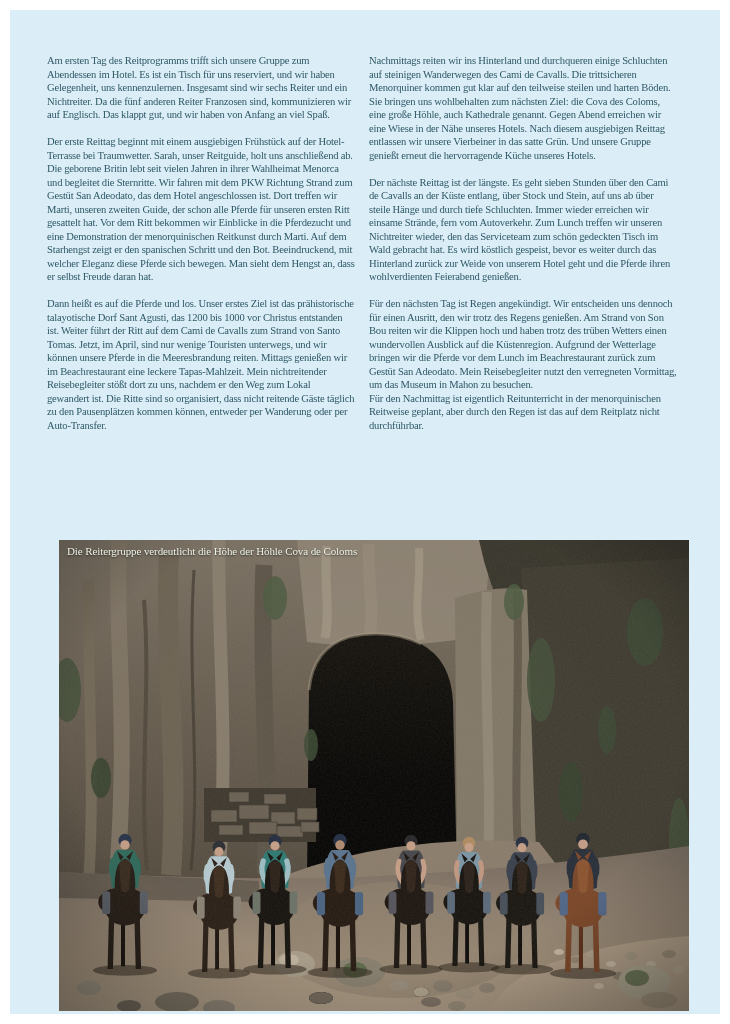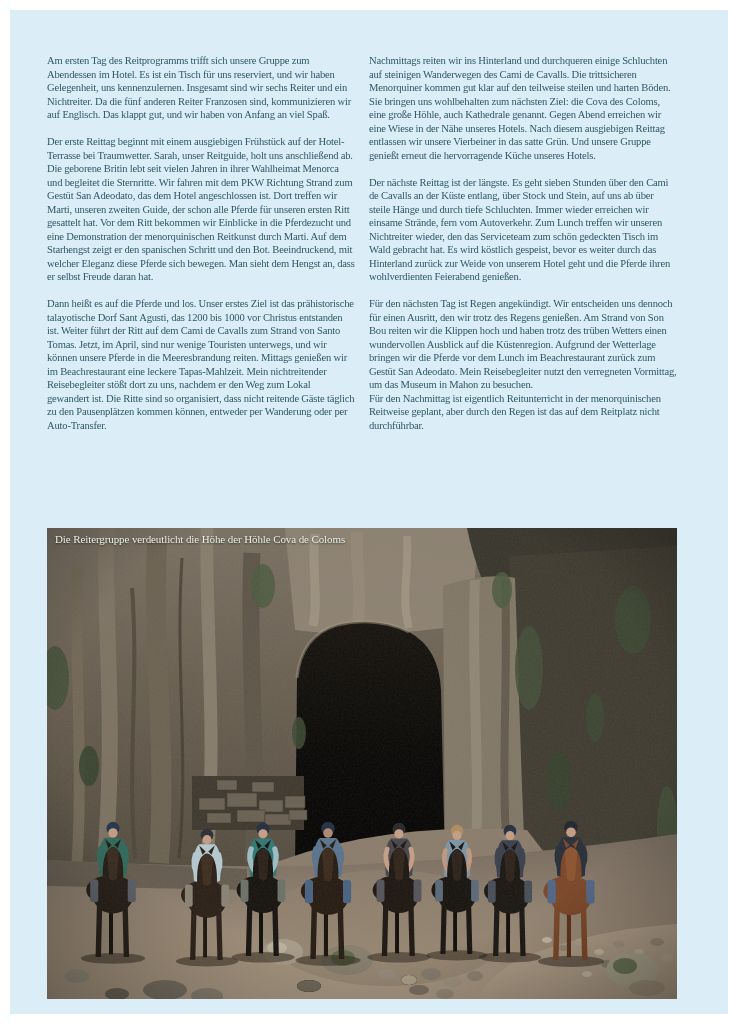--- a/index.html
+++ b/index.html
@@ -3,34 +3,33 @@
 <meta charset="utf-8">
 <style>
   html,body{margin:0;padding:0;}
   body{
     width:730px;height:1024px;background:#ffffff;position:relative;overflow:hidden;
     font-family:"Liberation Serif", serif;
   }
   .sheet{
     position:absolute;left:10px;top:10px;width:710px;height:1004px;
     background:#dbeef7;
-    padding-left:8px;
   }
   .columns{
     position:absolute;left:37px;top:44px;width:630px;height:474px;
     display:flex;gap:14px;overflow:hidden;
   }
   .col{width:308px;flex:0 0 308px;}
   .col p{
     margin:0 0 13.5px 0;
     font-size:10.6px;line-height:13.5px;letter-spacing:-0.2px;
     color:#2f5866;white-space:pre-line;
   }
   figure.photo{
-    margin:0;position:absolute;left:37px;top:518px;width:630px;height:471px;
+    margin:12px;position:absolute;left:37px;top:518px;width:630px;height:471px;
     overflow:hidden;background:#4d7c0f;
   }
   figure.photo svg{display:block;}
   figcaption.caption{
     position:absolute;left:8px;top:5px;
     font-size:11px;letter-spacing:-0.1px;color:#ecf1e6;
     text-shadow:0 1px 2px rgba(0,0,0,.6);
   }
 </style>
 </head>

